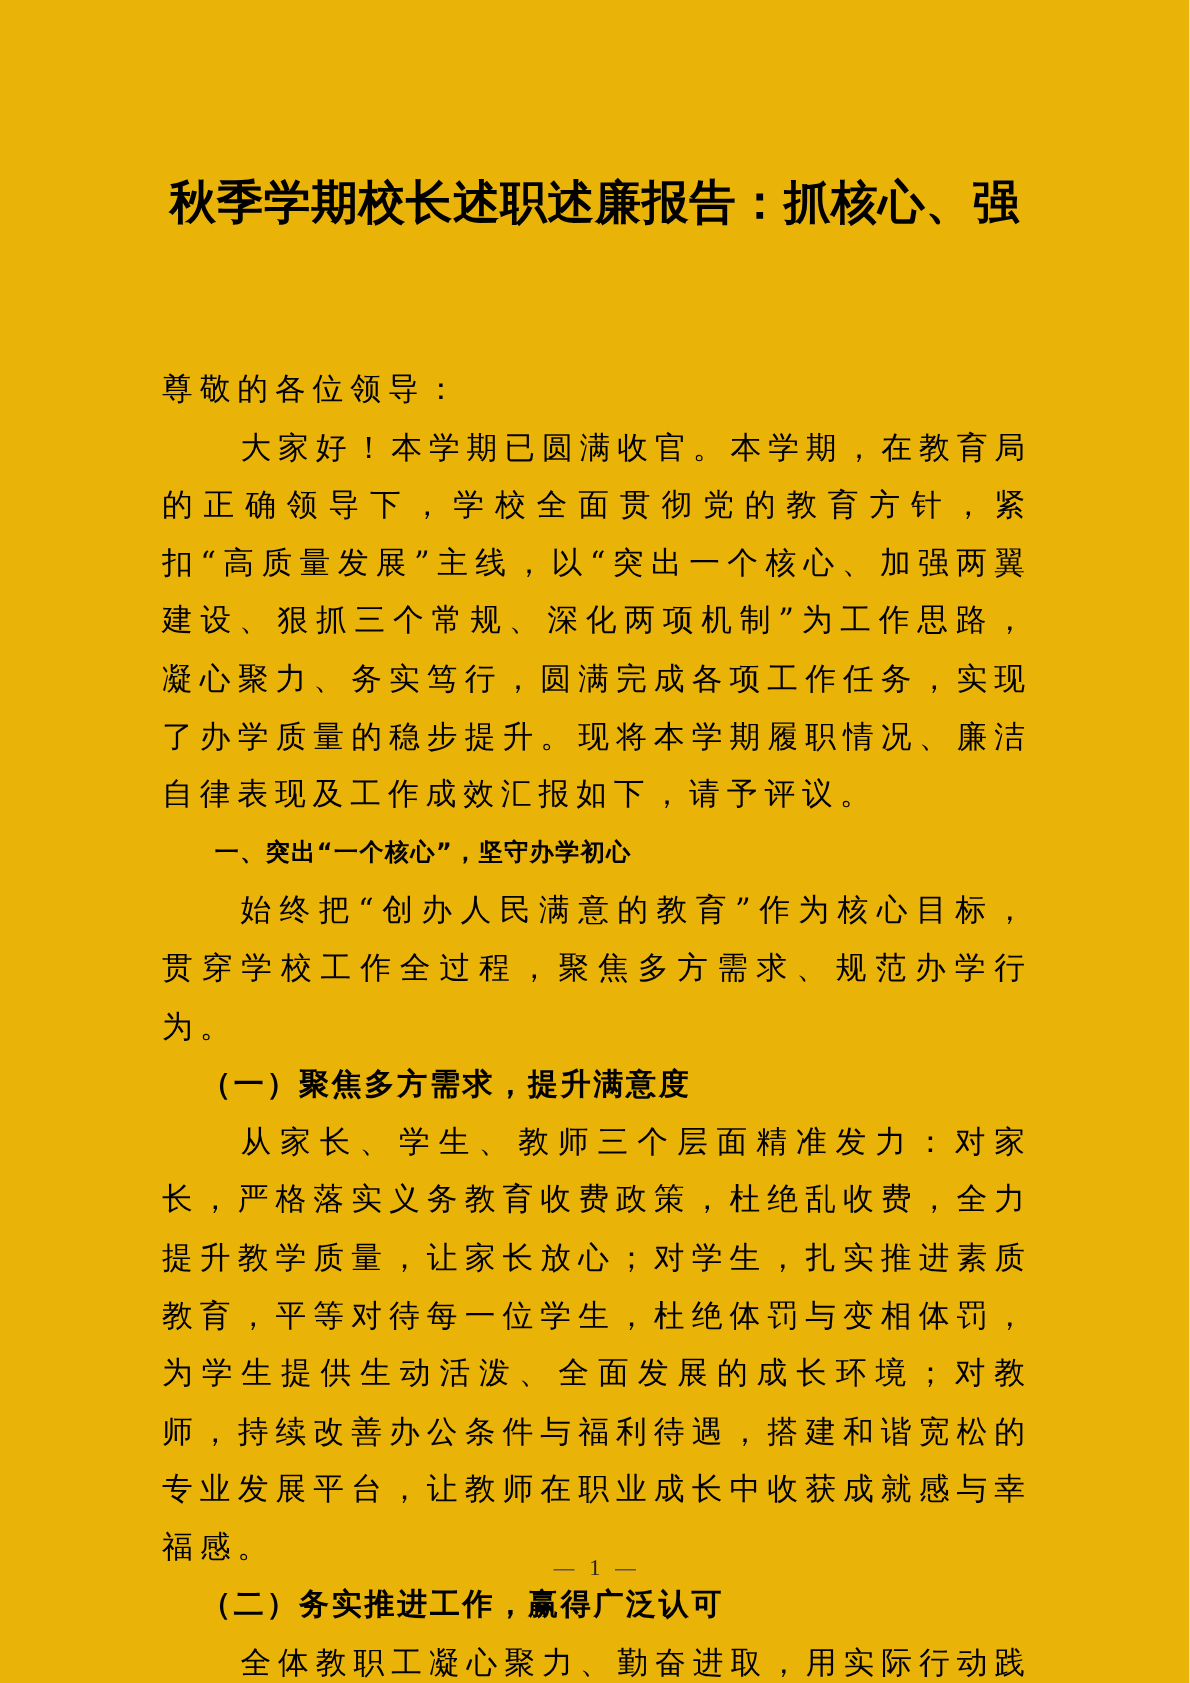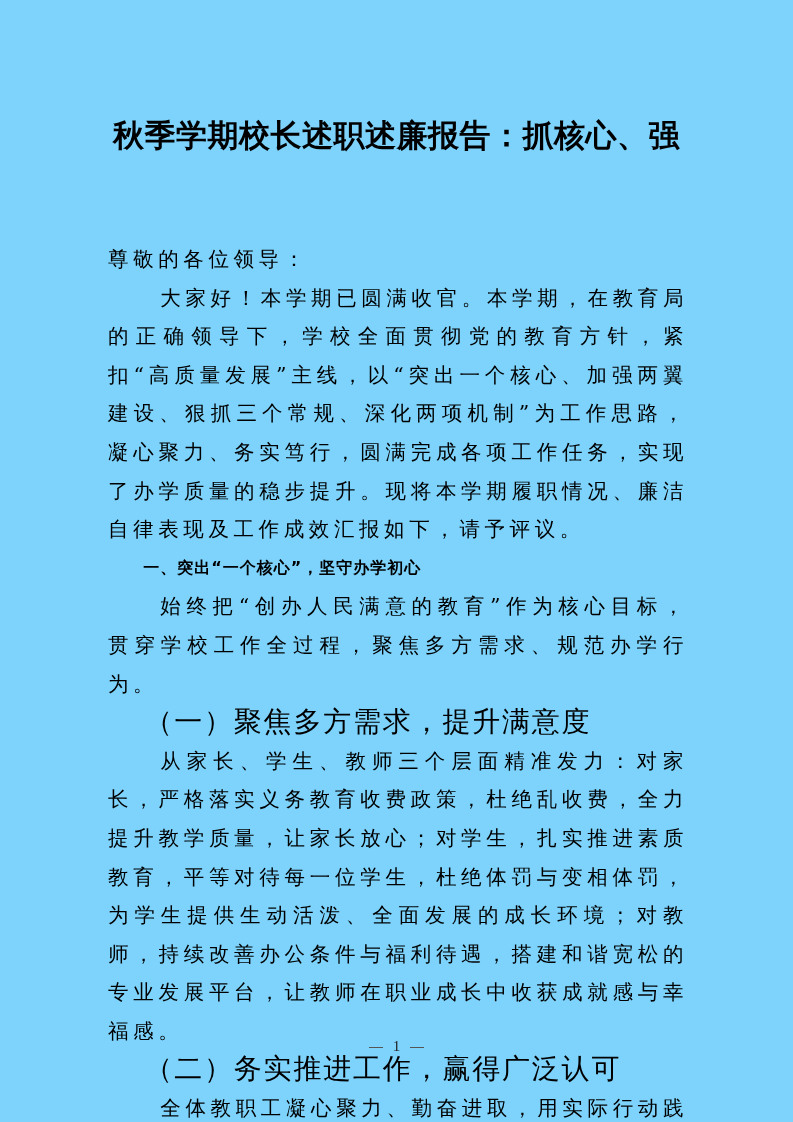--- a/index.html
+++ b/index.html
@@ -12,21 +12,21 @@
       height: 1122px;
       position: relative;
       overflow: hidden;
       color: #000000;
     }
     .page {
       position: absolute;
       left: 0; top: 0;
       width: 793px;
       height: 1122px;
-      background: #7dd3fc;
+      background: #eab308;
     }
     .title {
       position: absolute;
       left: 90px;
       width: 613px;
       top: 112px;
       text-align: center;
       font-family: "DejaVu Sans", sans-serif;
       font-weight: bold;
       font-size: 31px;
@@ -54,22 +54,22 @@
     }
     .h1 {
       font-family: "DejaVu Sans", sans-serif;
       font-weight: bold;
       font-size: 16px;
       letter-spacing: 1px;
       text-indent: 2.2em;
     }
     .h2 {
       font-family: "DejaVu Serif", serif;
-      font-weight: normal;
-      font-size: 28px;
+      font-weight: bold;
+      font-size: 20px;
       letter-spacing: 1.8px;
       text-indent: 1.3em;
     }
     .page-number {
       position: absolute;
       top: 1038px;
       left: 0;
       width: 793px;
       text-align: center;
       font-family: "Liberation Serif", serif;

